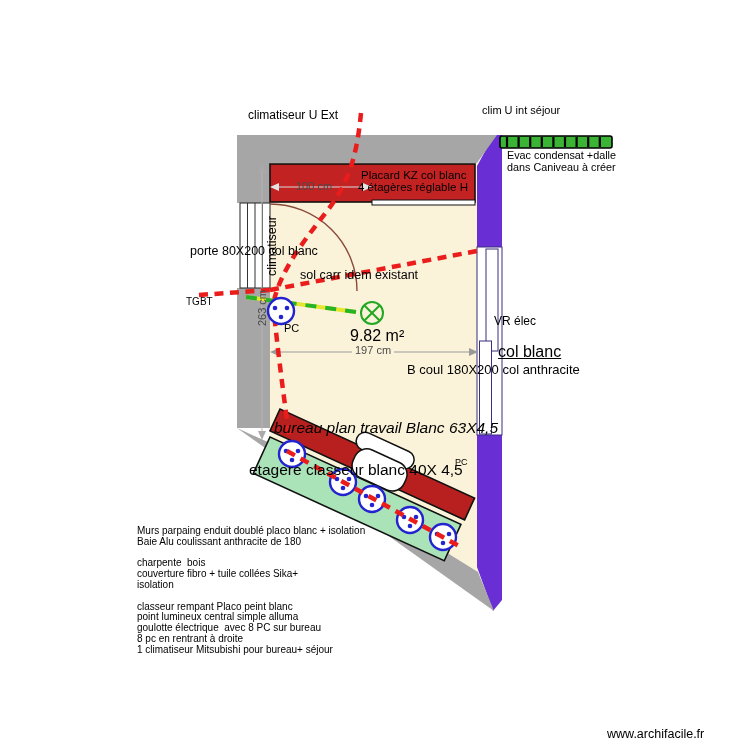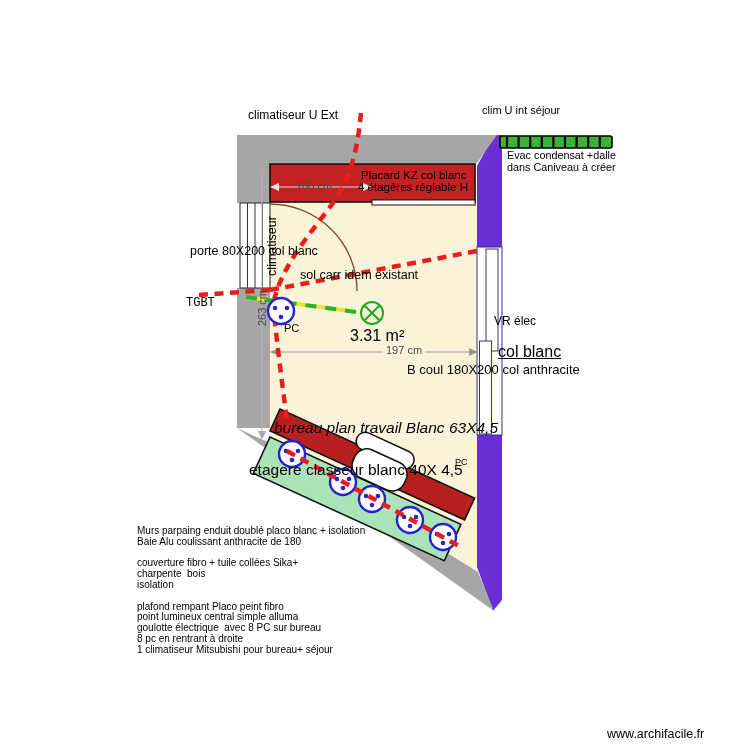--- a/index.html
+++ b/index.html
@@ -154,41 +154,41 @@
 <div class="lbl" style="left:248px;top:108px;font-size:12px;">climatiseur U Ext</div>
 <div class="lbl" style="left:482px;top:104px;font-size:11px;">clim U int séjour</div>
 <div class="lbl" style="left:507px;top:149px;font-size:10.8px;">Evac condensat +dalle</div>
 <div class="lbl" style="left:507px;top:161px;font-size:10.8px;">dans Caniveau à créer</div>
 <div class="lbl" style="left:361px;top:169px;font-size:11.5px;">Placard KZ col blanc</div>
 <div class="lbl" style="left:358px;top:181px;font-size:11.5px;">4 étagères réglable H</div>
 <div class="lbl dim" style="left:296px;top:180px;font-size:11px;">100 cm</div>
 <div class="lbl" style="left:190px;top:244px;font-size:12.5px;">porte 80X200 col blanc</div>
 <div class="lbl rot" style="left:222px;top:239px;width:100px;font-size:12.5px;">climatiseur</div>
 <div class="lbl rot dim" style="left:212px;top:302px;width:100px;font-size:11px;">263 cm</div>
-<div class="lbl" style="left:186px;top:296px;font-size:12px;font-family:Liberation Mono, monospace;">TGBT</div>
+<div class="lbl" style="left:186px;top:296px;font-size:10px;">TGBT</div>
 <div class="lbl" style="left:300px;top:268px;font-size:12.5px;">sol carr idem existant</div>
 <div class="lbl" style="left:284px;top:322px;font-size:11px;">PC</div>
-<div class="lbl" style="left:350px;top:327px;font-size:16px;">3.31 m²</div>
-<div class="lbl dim" style="left:352px;top:344px;font-size:11px;background:#fbf3d9;padding:0 3px;margin-left:31px;">197 cm</div>
+<div class="lbl" style="left:350px;top:327px;font-size:16px;">9.82 m²</div>
+<div class="lbl dim" style="left:352px;top:344px;font-size:11px;background:#fbf3d9;padding:0 3px;">197 cm</div>
 <div class="lbl" style="left:494px;top:314px;font-size:12px;">VR élec</div>
 <div class="lbl" style="left:498px;top:343px;font-size:16px;text-decoration:underline;">col blanc</div>
 <div class="lbl" style="left:407px;top:362px;font-size:13px;">B coul 180X200 col anthracite</div>
 <div class="lbl" style="left:274px;top:419px;font-size:15.5px;font-style:italic;">bureau plan travail Blanc 63X4,5</div>
 <div class="lbl" style="left:249px;top:461px;font-size:15.5px;">etagere classeur blanc 40X 4,5</div>
 <div class="lbl" style="left:455px;top:457px;font-size:9px;">PC</div>
 
 <div class="notes">
   <div class="note">Murs parpaing enduit doublé placo blanc + isolation</div>
   <div class="note">Baie Alu coulissant anthracite de 180</div>
   <div class="note"></div>
+  <div class="note">charpente  bois</div>
   <div class="note">couverture fibro + tuile collées Sika+</div>
-  <div class="note">charpente  bois</div>
   <div class="note">isolation</div>
   <div class="note"></div>
-  <div class="note">plafond rempant Placo peint fibro</div>
+  <div class="note">classeur rempant Placo peint blanc</div>
   <div class="note">point lumineux central simple alluma</div>
   <div class="note">goulotte électrique  avec 8 PC sur bureau</div>
   <div class="note">8 pc en rentrant à droite</div>
   <div class="note">1 climatiseur Mitsubishi pour bureau+ séjour</div>
 </div>
 
 <div class="watermark">www.archifacile.fr</div>
 
 </div>
 

